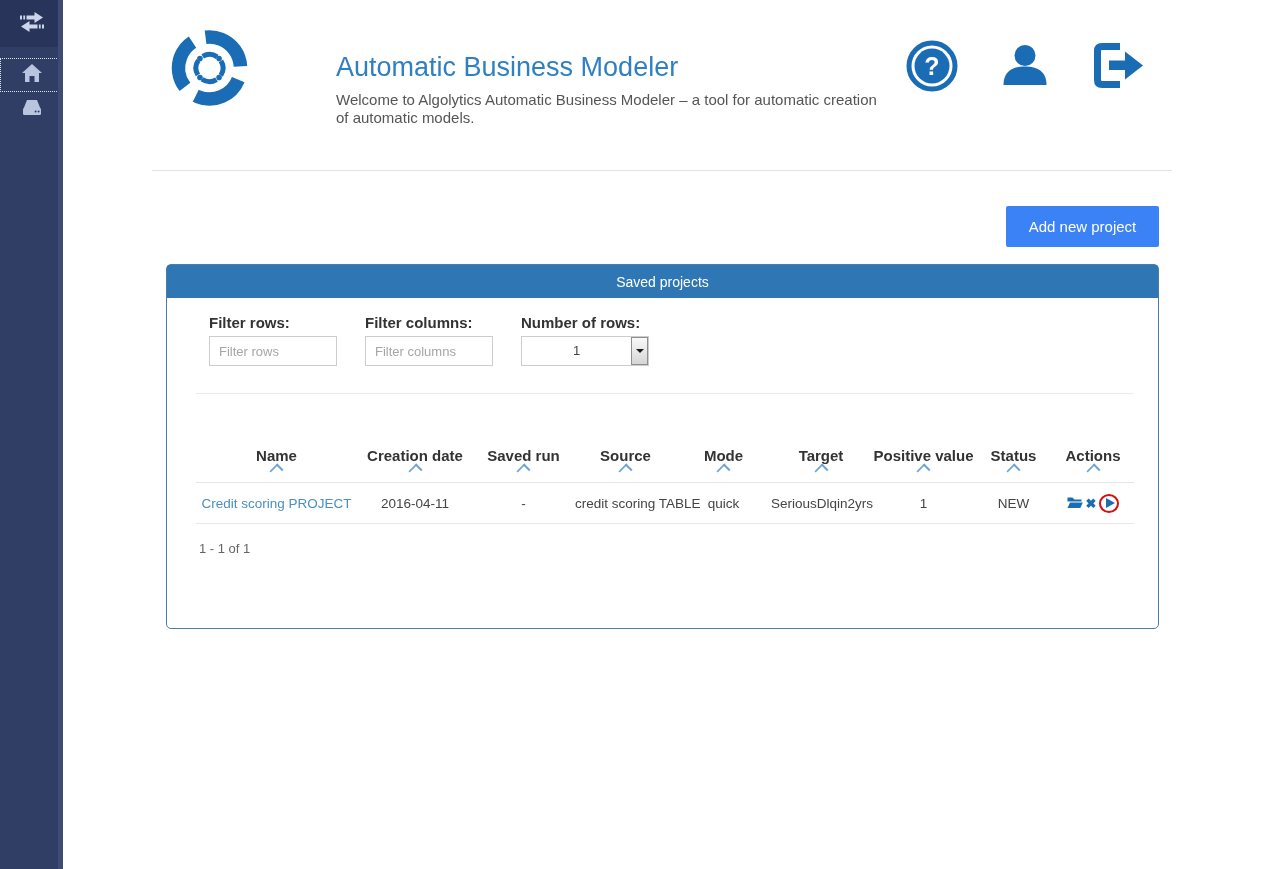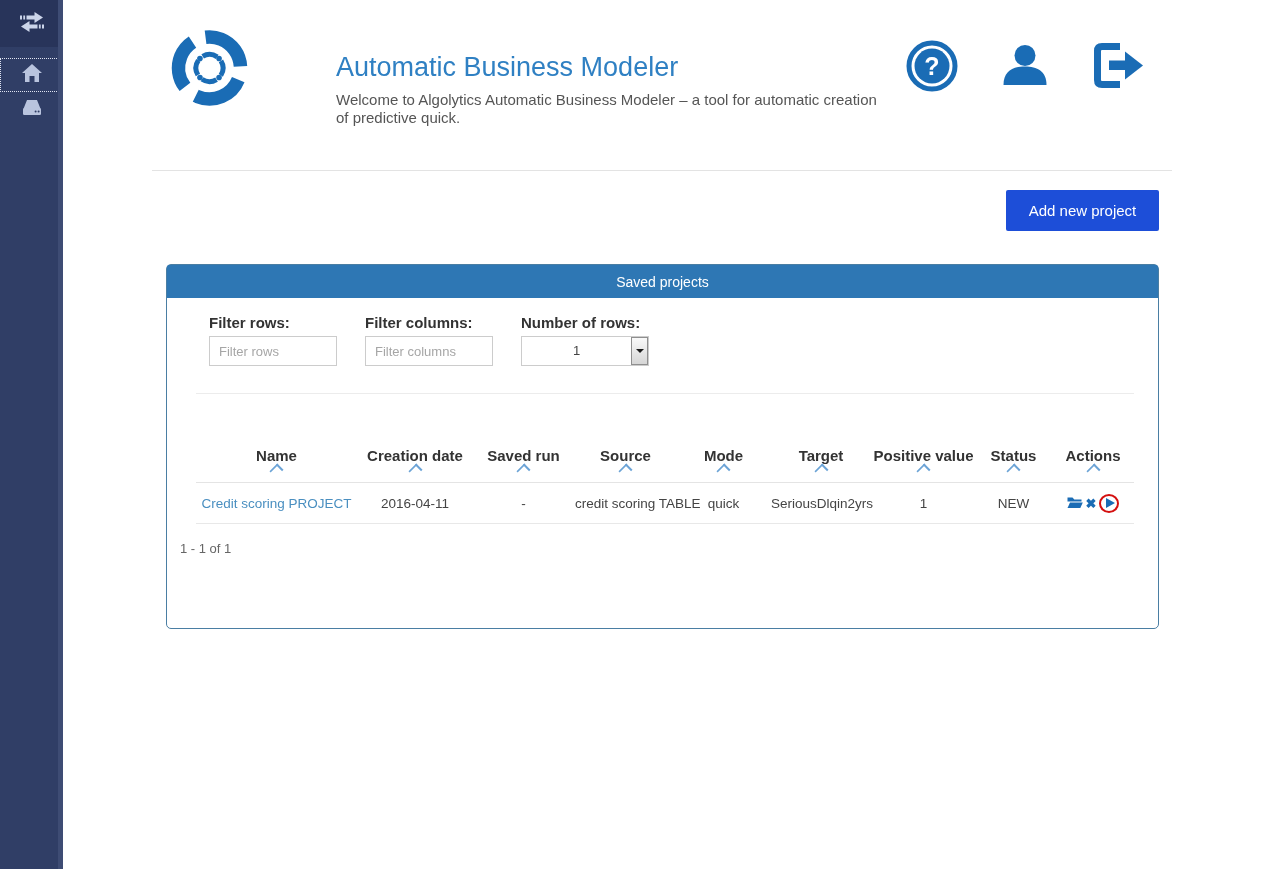--- a/index.html
+++ b/index.html
@@ -17,21 +17,21 @@
   
   .logo{position:absolute;left:164px;top:27px;}
   .page-title{position:absolute;left:336px;top:52px;font-size:27px;color:#2f80c3;white-space:nowrap;}
   .page-sub{position:absolute;left:336px;top:91px;width:556px;font-size:15px;line-height:18px;color:#555;}
   .hicon{position:absolute;cursor:pointer;}
   .hicon-help{left:906px;top:40px;}
   .hicon-user{left:999px;top:40px;}
   .hicon-logout{left:1088px;top:41px;}
   .header-divider{position:absolute;left:152px;top:170px;width:1020px;height:1px;background:#e3e3e3;}
   
-  .add-btn{position:absolute;left:1006px;top:190px;width:153px;height:41px;background:#1d4ed8;color:#fff;
+  .add-btn{position:absolute;left:1006px;top:206px;width:153px;height:41px;background:#3b82f6;color:#fff;
     border:none;border-radius:2px;font-size:15px;font-family:"Liberation Sans",sans-serif;cursor:pointer;}
   
   .panel{position:absolute;left:166px;top:264px;width:993px;height:365px;border:1px solid #4a7ea3;
     border-radius:5px;box-sizing:border-box;background:#fff;}
   .panel-header{height:33px;background:#2e77b4;color:#fff;font-size:14px;display:flex;align-items:center;
     justify-content:center;border-radius:2px 2px 0 0;}
   .fgroup{position:absolute;}
   .fg1{left:42px;top:49px;}
   .fg2{left:198px;top:49px;}
   .fg3{left:354px;top:49px;}
@@ -51,21 +51,21 @@
   th{font-size:15px;font-weight:bold;color:#333;text-align:center;padding:6px 0 3px;border-bottom:1px solid #e4e4e4;cursor:pointer;}
   .sort-caret{display:block;width:9px;height:9px;margin:1px auto 3px;border-top:2px solid #6ba3d6;border-right:2px solid #6ba3d6;
     transform:rotate(-45deg) scale(1,0.8);}
   td{font-size:13.5px;color:#444;text-align:center;height:38px;border-bottom:1px solid #e8e8e8;white-space:nowrap;overflow:visible;}
   .name-link{color:#4a8fc0;text-decoration:none;cursor:pointer;}
   .actions-cell{display:flex;align-items:center;justify-content:center;gap:3px;}
   .x-glyph{color:#1a6cb5;font-size:13px;font-weight:bold;line-height:1;cursor:pointer;}
   .run-wrap{width:20px;height:19px;box-sizing:border-box;border:2px solid #d40f0f;border-radius:50%;
     display:flex;align-items:center;justify-content:center;cursor:pointer;}
   .play-tri{width:0;height:0;border-left:9px solid #1a6cb5;border-top:5.5px solid transparent;border-bottom:5.5px solid transparent;margin-left:2px;}
-  .pagination{position:absolute;left:13px;top:276px;font-size:13px;color:#666;}
+  .pagination{position:absolute;left:32px;top:276px;font-size:13px;color:#666;}
 </style>
 </head>
 <body>
 
 <div class="sidebar">
   <div class="sidebar-top">
     <span>
       <svg width="26" height="22" viewBox="0 0 26 22">
         <g fill="#ccd5ea">
           <rect x="1" y="4.5" width="2" height="4"></rect>
@@ -109,21 +109,21 @@
     <g fill="#1a6cb5">
       <circle cx="54.55" cy="31.45" r="2.8"></circle>
         <circle cx="35.45" cy="31.45" r="2.8"></circle>
       <circle cx="35.45" cy="50.55" r="2.8"></circle>
         <circle cx="54.55" cy="50.55" r="2.8"></circle>
     </g>
   </svg>
 </div>
 
 <div class="page-title">Automatic Business Modeler</div>
-<div class="page-sub">Welcome to Algolytics Automatic Business Modeler – a tool for automatic creation of predictive quick.</div>
+<div class="page-sub">Welcome to Algolytics Automatic Business Modeler – a tool for automatic creation of automatic models.</div>
 
 <div class="hicon hicon-help">
   <svg width="52" height="52" viewBox="0 0 52 52">
     <circle cx="26" cy="26" r="23" fill="none" stroke="#1a6cb5" stroke-width="5"></circle>
     <circle cx="26" cy="26" r="17.5" fill="#1a6cb5"></circle>
     <text x="26" y="35" text-anchor="middle" font-size="25" font-weight="bold" fill="#ffffff" font-family="Liberation Sans, sans-serif">?</text>
   </svg>
 </div>
 
 <div class="hicon hicon-user">

